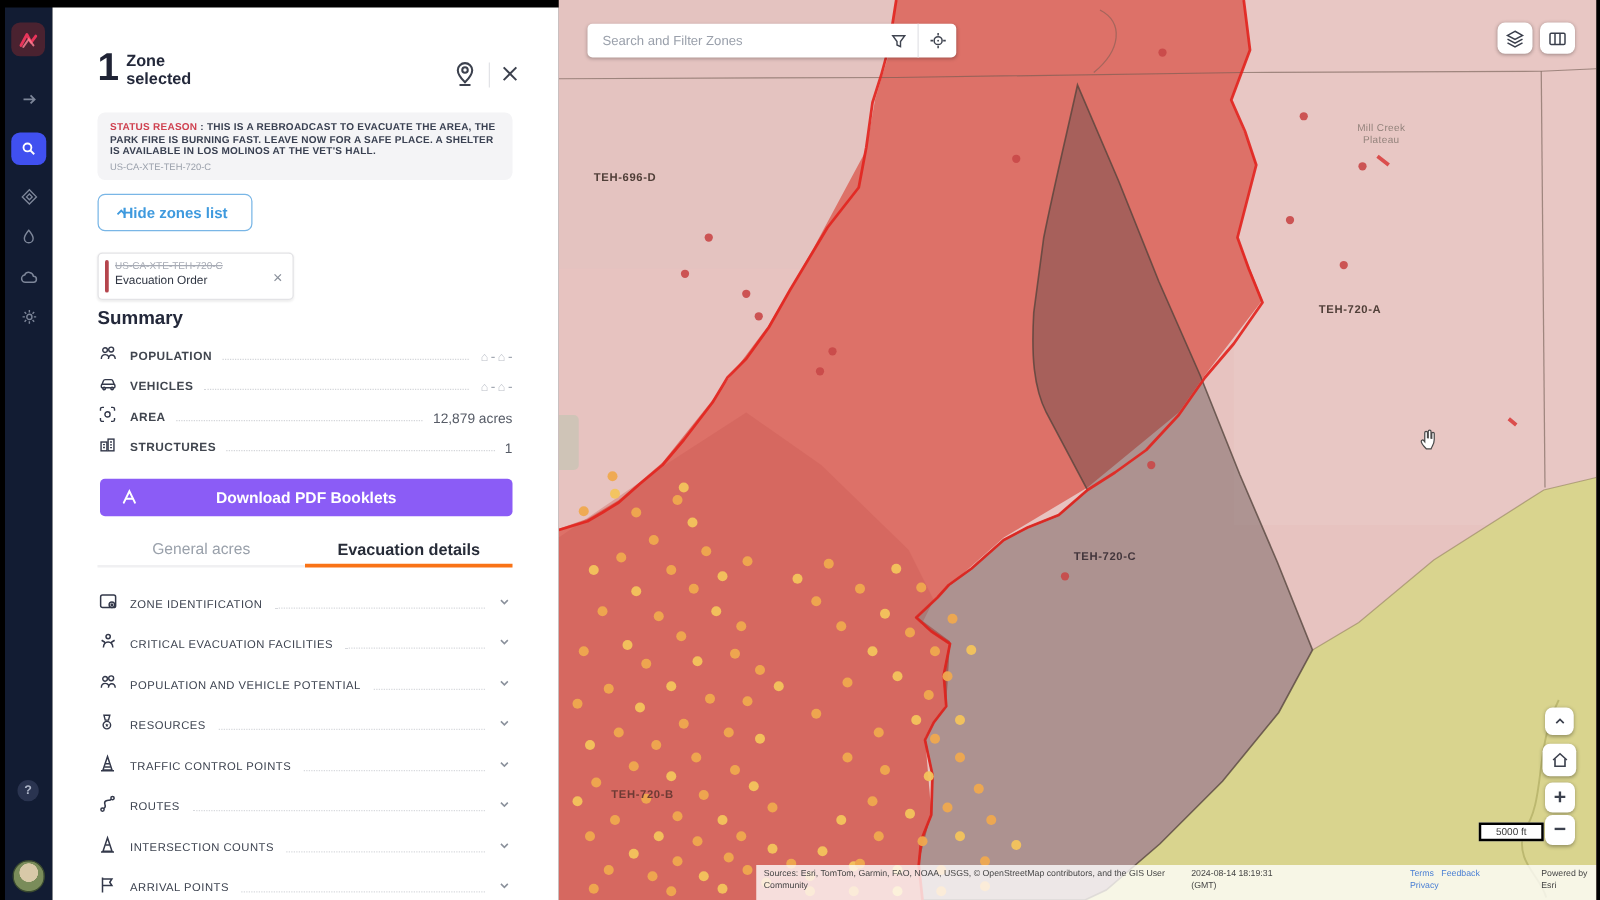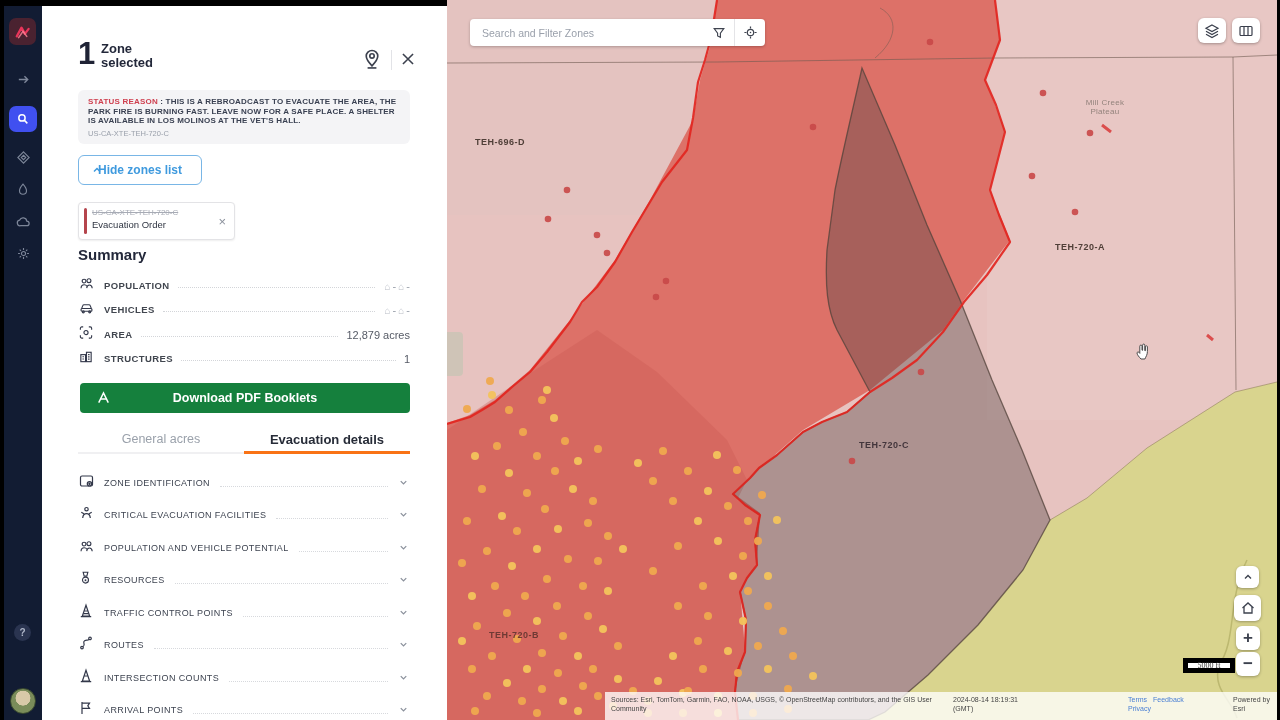--- a/index.html
+++ b/index.html
@@ -40,21 +40,21 @@
 
   .summary-title { position:absolute; left:36px; top:240px; font-size:15px; font-weight:bold; color:#23283a; }
   .sum-row { position:absolute; left:36px; width:332px; height:20px; display:flex; align-items:flex-end; }
   .sum-row .ic { width:18px; flex:0 0 18px; margin-right:8px; position:relative; top:2px; }
   .sum-row .lbl { font-size:9.5px; font-weight:bold; color:#41464f; letter-spacing:.4px; padding-bottom:2px;margin-top:31px; }
   .sum-row .lead { flex:1; border-bottom:1px dotted #d3d5d9; margin:0 8px 5px; }
   .sum-row .val { font-size:11px; color:#565b66; padding-bottom:1px; white-space:nowrap; }
   .mini-ic { color:#b9bdc6; font-size:10px; margin:0 2px; }
   .mini-dash { color:#9aa0ab; }
 
-  .dl-btn { position:absolute; left:38px; top:377px; width:330px; height:30px; background:#15803d; border-radius:4px; color:#fff; font-size:12.5px; font-weight:bold; display:flex; align-items:center; justify-content:center; }
+  .dl-btn { position:absolute; left:38px; top:377px; width:330px; height:30px; background:#8b5cf6; border-radius:4px; color:#fff; font-size:12.5px; font-weight:bold; display:flex; align-items:center; justify-content:center; }
   .dl-btn svg { position:absolute; left:16px; top:7px; }
 
   .tabs { position:absolute; left:36px; top:420px; width:332px; height:28px; display:flex; }
   .tab { flex:1; text-align:center; font-size:12.5px; color:#9aa1ab; padding-top:6px; border-bottom:2px solid #f0f0f2; }
   .tab.active { color:#272c38; font-weight:bold; font-size:13px; border-bottom:3px solid #f97316; }
 
   .acc-row { position:absolute; left:36px; width:332px; height:24px; display:flex; align-items:center; }
   .acc-row .ic { width:17px; flex:0 0 17px; margin-right:9px; }
   .acc-row .lbl { font-size:9px; font-weight:normal; color:#3d4350; letter-spacing:.4px; white-space:nowrap; }
   .acc-row .lead { flex:1; border-bottom:1px dotted #d7d9dd; margin:6px 10px 0; }
@@ -73,21 +73,21 @@
   .searchbar .sep { width:1px; height:27px; background:#e4e4e7; }
 
   .mbtn { position:absolute; background:#fff; border-radius:6px; box-shadow:0 1px 3px rgba(0,0,0,.3); display:flex; align-items:center; justify-content:center; color:#3a3f4c; }
   .tr1 { left:751px; top:18px; width:28px; height:25px; }
   .tr2 { left:785px; top:18px; width:28px; height:25px; }
   .ctl-chev { left:789px; top:566px; width:23px; height:22px; }
   .ctl-home { left:787px; top:595px; width:27px; height:26px; }
   .ctl-zin  { left:789px; top:626px; width:24px; height:24px; font-size:17px; font-weight:bold; color:#3c414e; }
   .ctl-zout { left:789px; top:652px; width:24px; height:24px; font-size:17px; font-weight:bold; color:#3c414e; }
 
-  .scalebox { position:absolute; left:736px; top:658px; width:52px; height:15px; background:#fefefe; border:5px solid #000000; font-size:8px; color:#3a3a3a; display:flex; align-items:center; justify-content:center;font-family:Liberation Serif, serif; }
+  .scalebox { position:absolute; left:736px; top:658px; width:52px; height:15px; background:#fefefe; border:2px solid #000000; font-size:8px; color:#3a3a3a; display:flex; align-items:center; justify-content:center; }
 
   .attrib { position:absolute; left:158px; top:692px; width:672px; height:28px; background:rgba(255,255,255,.78); font-size:7px; color:#454545; }
   .attrib .col { position:absolute; top:3px; line-height:9px; }
   .a-src { left:6px; width:336px; }
   .a-time { left:348px; width:95px; }
   .a-links { left:523px; width:90px; color:#4a7fd4; }
   .a-links span { margin-right:6px; }
   .a-pow { left:628px; width:42px; }
 
   .cursor-hand { position:absolute; left:688px; top:342px; }

